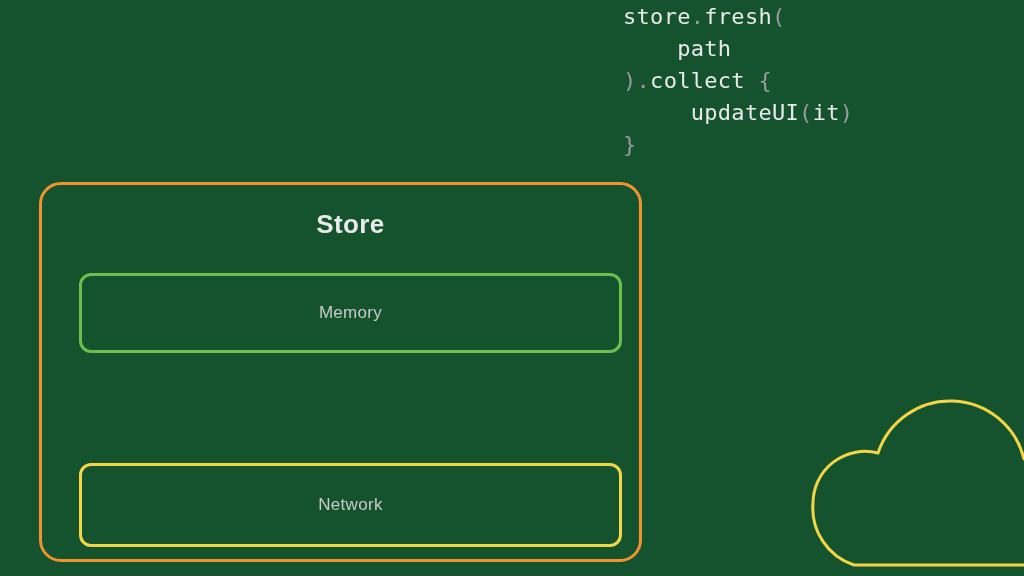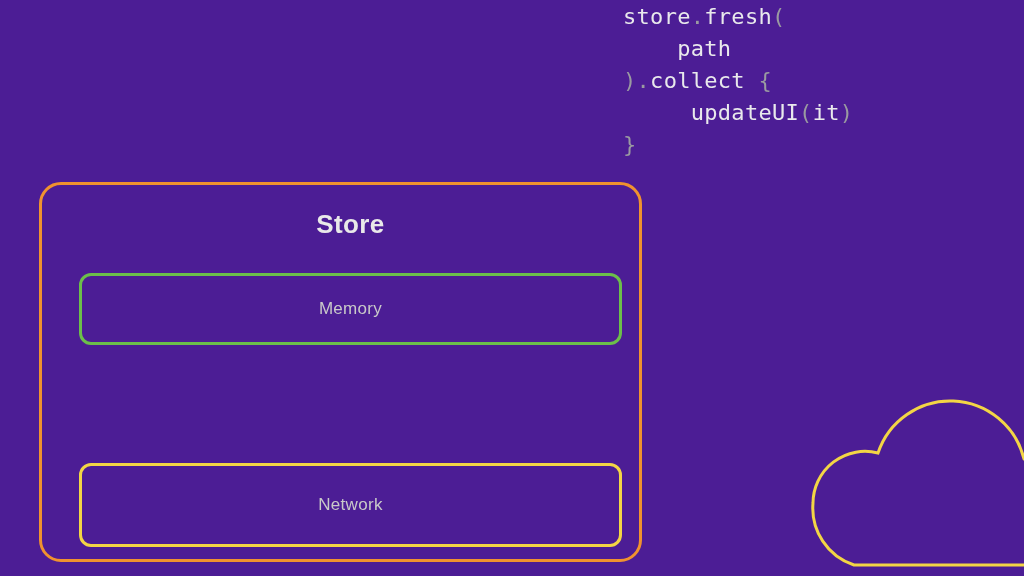--- a/index.html
+++ b/index.html
@@ -1,20 +1,20 @@
 <!DOCTYPE html>
 <html><head>
 <meta charset="utf-8">
 <style>
   html, body { margin: 0; padding: 0; background: #000; }
   .canvas {
     position: relative;
     width: 1024px;
     height: 576px;
-    background: #4c1d95;
+    background: #14532d;
     overflow: hidden;
     font-family: "Liberation Sans", sans-serif;
   }
 
   
   .code {
     position: absolute;
     left: 623px;
     top: 1px;
     margin: 0;
@@ -52,21 +52,21 @@
     position: absolute;
     left: 37px;
     width: 543px;
     box-sizing: border-box;
     border: 3px solid #888;
     border-radius: 12px;
     display: flex;
     align-items: center;
     justify-content: center;
   }
-  .layer-memory  { top: 88px;  height: 72px; }
+  .layer-memory  { top: 88px;  height: 80px; }
   .layer-disk    { top: 177px; height: 94px; }
   .layer-network { top: 278px; height: 84px; }
   .layer-label {
     font-size: 17px;
     color: #c9c9c9;
     letter-spacing: 0.3px;
   }
   .badge {
     position: absolute;
     left: 399px;

